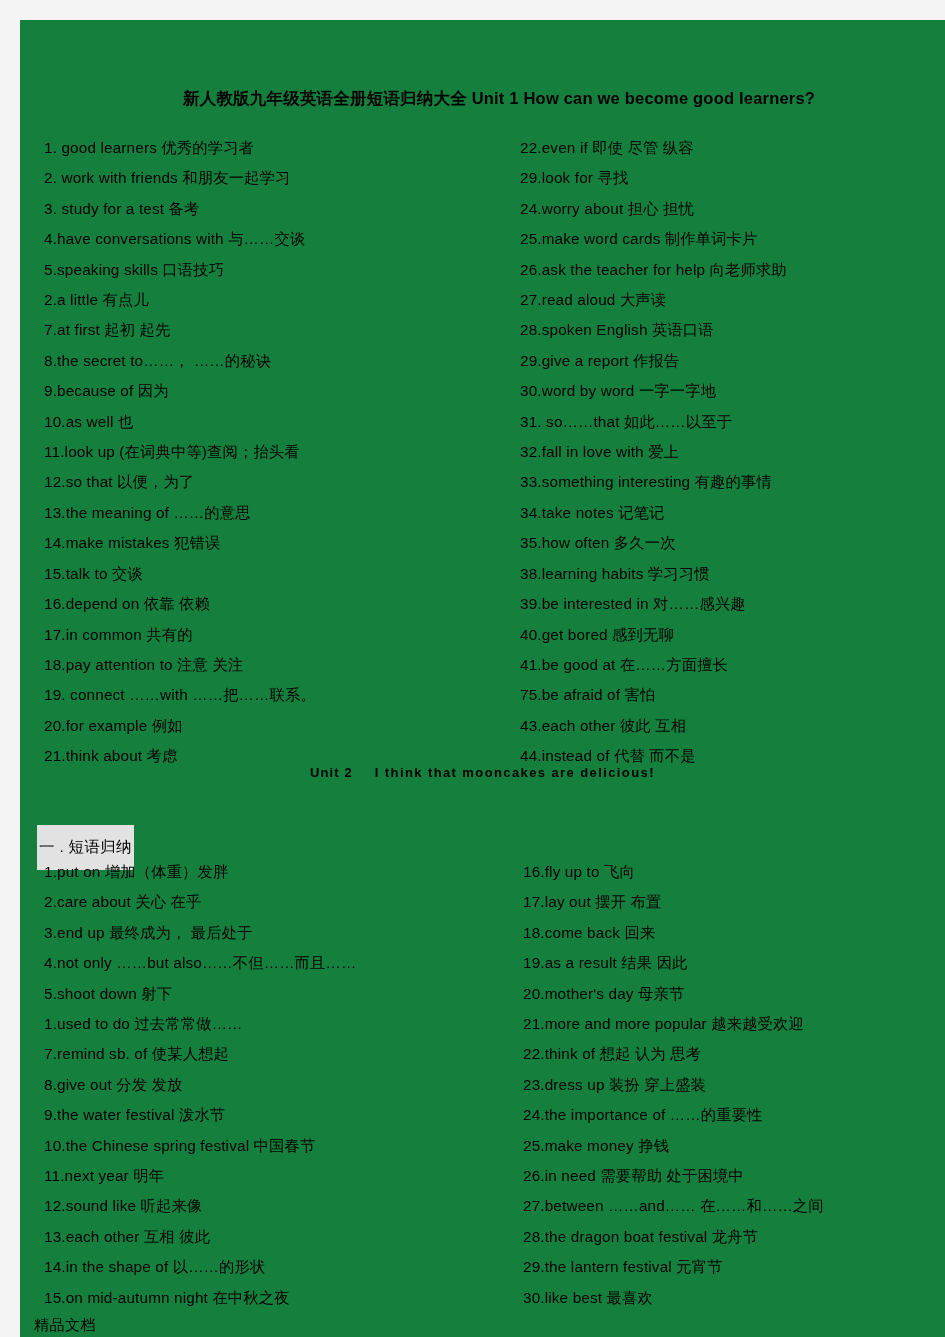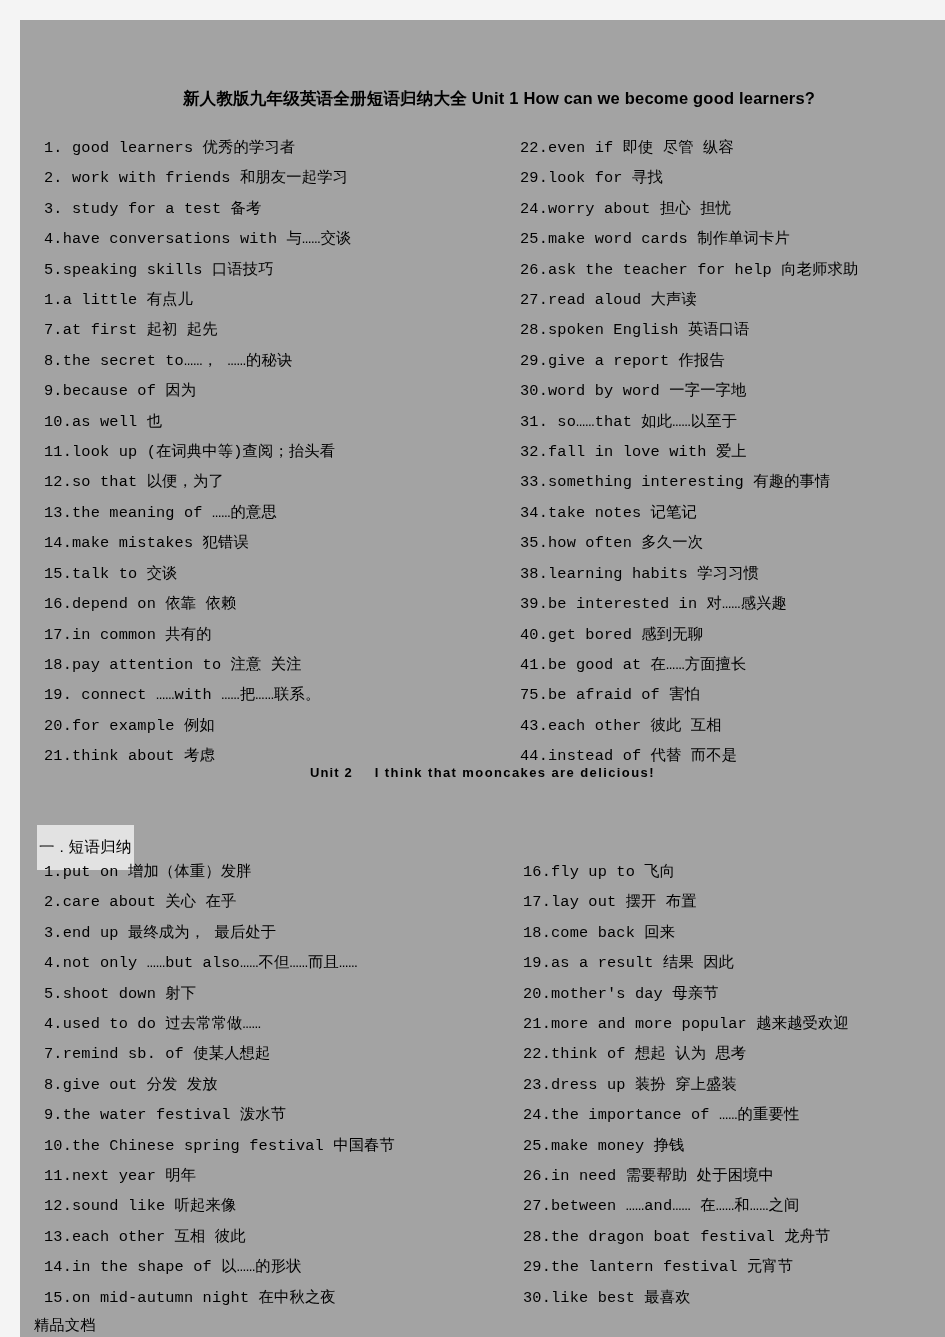--- a/index.html
+++ b/index.html
@@ -26,21 +26,21 @@
     position: absolute;
     left: 0; top: 0;
     width: 20px; height: 1337px;
     background: #f4f4f4;
   }
   .page {
     position: absolute;
     left: 20px; top: 20px;
     width: 925px;
     height: 1317px;
-    background: #a3a3a3;
+    background: #15803d;
   }
   .content {
     position: absolute;
     left: 0; top: 0;
     width: 925px;
   }
 
   .doc-title {
     position: absolute;
     left: 163px;
@@ -70,21 +70,20 @@
     left: 17px;
     top: 805px;
     font-size: 15.5px;
     background: #e2e2e2;
     padding: 12px 2px;
     letter-spacing: 0.3px;
   }
 
   .col {
     position: absolute;
-    font-family: Liberation Mono, monospace;
   }
   .col.u1-left  { left: 24px;  top: 113px; width: 460px; }
   .col.u1-right { left: 500px; top: 113px; width: 420px; }
   .col.u2-left  { left: 24px;  top: 837px; width: 470px; }
   .col.u2-right { left: 503px; top: 837px; width: 420px; }
 
   .entry {
     font-size: 15.3px;
     line-height: 30.4px;
     white-space: nowrap;
@@ -111,21 +110,21 @@
     <div class="doc-title">
       <span>新人教版九年级英语全册短语归纳大全 Unit 1    How can we become good learners?</span>
     </div>
 
     <div class="col u1-left" id="u1l">
         <div class="entry">1. good learners  优秀的学习者</div>
         <div class="entry">2. work with friends    和朋友一起学习</div>
         <div class="entry">3. study for a test  备考</div>
         <div class="entry">4.have conversations with    与……交谈</div>
         <div class="entry">5.speaking skills  口语技巧</div>
-        <div class="entry">1.a little    有点儿</div>
+        <div class="entry">2.a little    有点儿</div>
         <div class="entry">7.at first  起初    起先</div>
         <div class="entry">8.the    secret    to……，  ……的秘诀</div>
         <div class="entry">9.because of    因为</div>
         <div class="entry">10.as well    也</div>
         <div class="entry">11.look up    (在词典中等)查阅；抬头看</div>
         <div class="entry">12.so that    以便，为了</div>
         <div class="entry">13.the meaning    of    ……的意思</div>
         <div class="entry">14.make mistakes    犯错误</div>
         <div class="entry">15.talk to  交谈</div>
         <div class="entry">16.depend on    依靠  依赖</div>
@@ -164,21 +163,21 @@
     </div>
 
     <div class="section-label">一 . 短语归纳</div>
 
     <div class="col u2-left" id="u2l">
         <div class="entry">1.put on  增加（体重）发胖</div>
         <div class="entry">2.care about  关心 在乎</div>
         <div class="entry">3.end up  最终成为，  最后处于</div>
         <div class="entry">4.not only ……but also……不但……而且……</div>
         <div class="entry">5.shoot down  射下</div>
-        <div class="entry">4.used to do  过去常常做……</div>
+        <div class="entry">1.used to do  过去常常做……</div>
         <div class="entry">7.remind sb. of  使某人想起</div>
         <div class="entry">8.give out  分发   发放</div>
         <div class="entry">9.the water festival  泼水节</div>
         <div class="entry">10.the Chinese spring festival  中国春节</div>
         <div class="entry">11.next year  明年</div>
         <div class="entry">12.sound like  听起来像</div>
         <div class="entry">13.each other  互相 彼此</div>
         <div class="entry">14.in the shape of    以……的形状</div>
         <div class="entry">15.on mid-autumn    night  在中秋之夜</div>
       </div>

